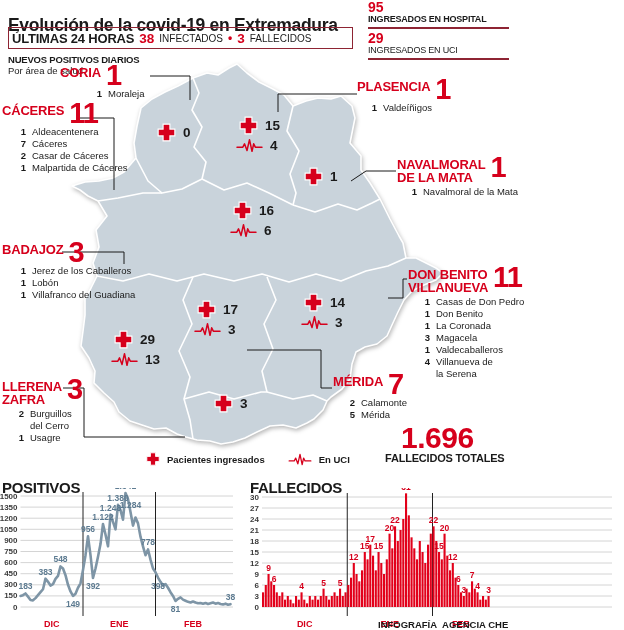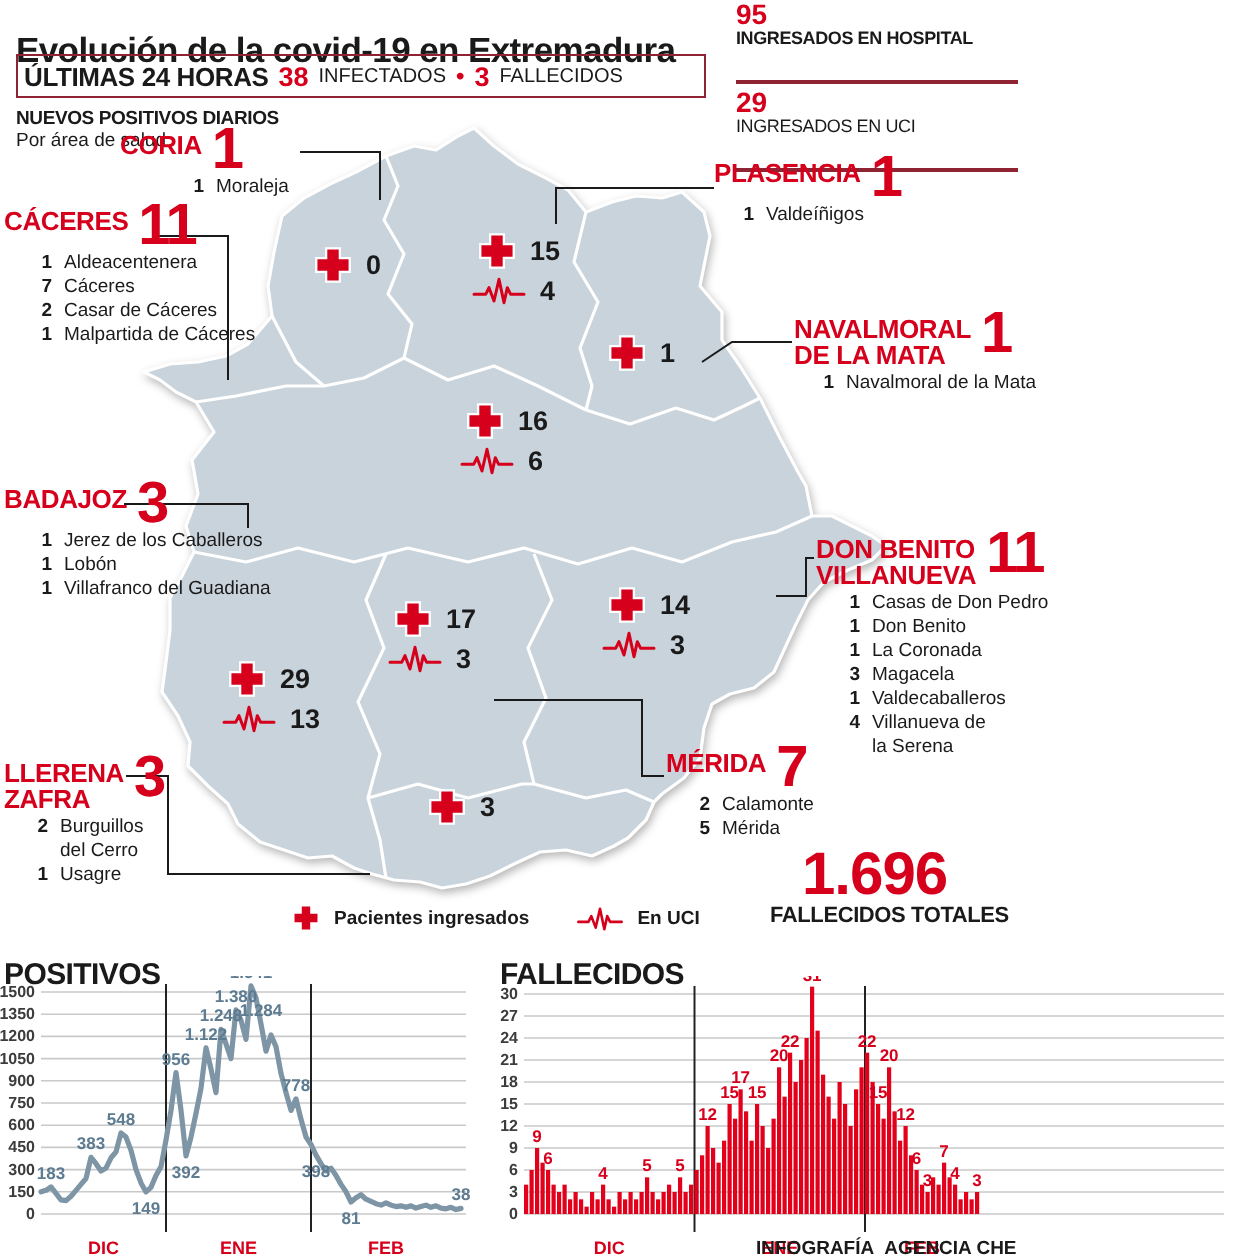--- a/index.html
+++ b/index.html
@@ -4,21 +4,21 @@
 <style>
   html,body{margin:0;padding:0;background:#fff;}
   body{width:624px;height:630px;position:relative;overflow:hidden;
        font-family:"Liberation Sans",sans-serif;color:#1a1a1a;}
   #map-svg{position:absolute;left:0;top:0;z-index:1;}
   .abs{position:absolute;z-index:3;}
 
   
   .title{font-size:17.5px;font-weight:900;letter-spacing:-0.3px;left:8px;top:3px;white-space:nowrap;}
   .stats{left:368px;top:1px;width:141px;}
-  .stat{border-bottom:2px solid #8e2433;padding-bottom:16px;margin-bottom:3px;}
+  .stat{border-bottom:2px solid #8e2433;padding-bottom:3px;margin-bottom:3px;}
   .stat-num{display:block;font-size:14px;font-weight:900;color:#d6001c;line-height:13px;}
   .stat-label{display:block;font-size:9px;font-weight:700;letter-spacing:-0.2px;white-space:nowrap;}
   .stat:last-child .stat-label{font-weight:400;}
   .box24{left:8px;top:27px;width:340px;height:20px;border:1.5px solid #8e2433;
          display:flex;align-items:center;gap:5px;padding-left:3px;white-space:nowrap;}
   .b24-label{font-size:13px;font-weight:700;letter-spacing:-0.2px;}
   .b24-num{font-size:13.5px;font-weight:900;color:#d6001c;}
   .b24-sub{font-size:10px;font-weight:400;}
   .b24-dot{color:#d6001c;font-weight:900;font-size:12px;}
   .subtitle{left:8px;top:54px;font-size:9.5px;font-weight:800;letter-spacing:-0.2px;}

